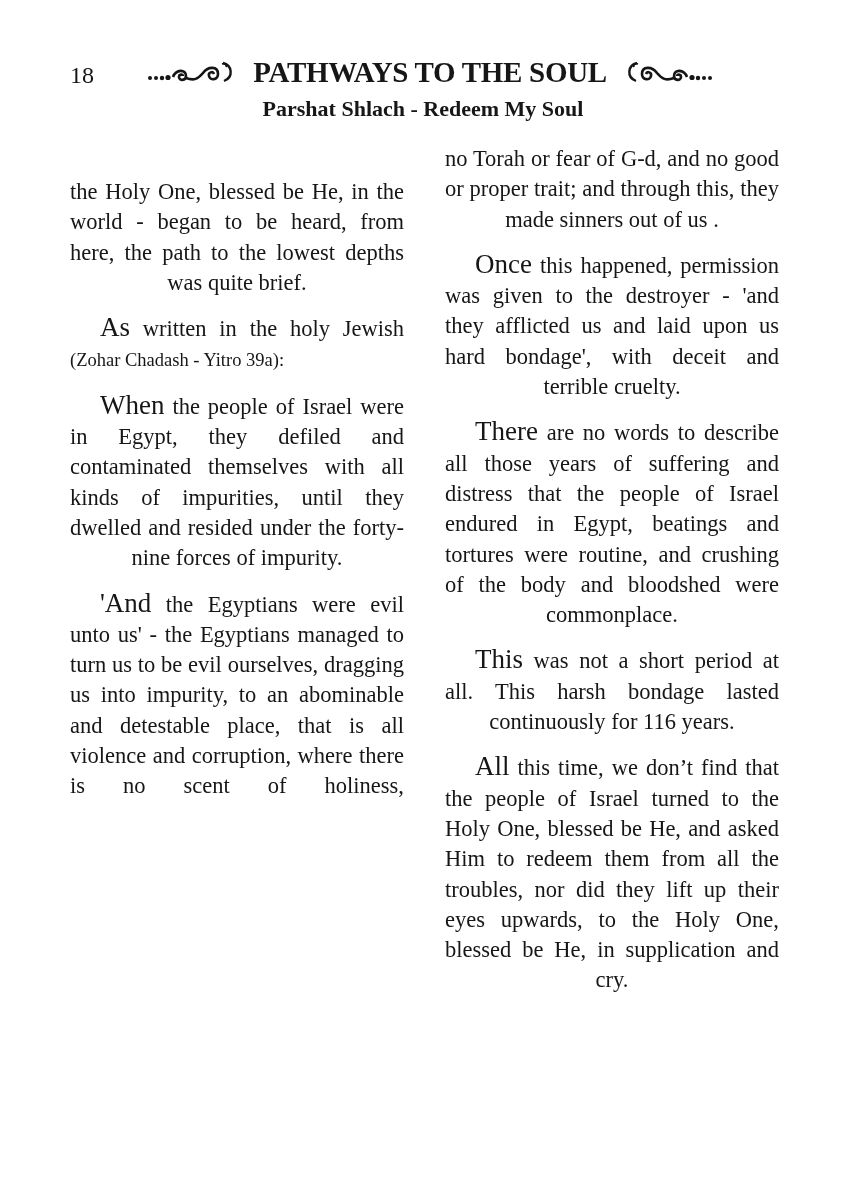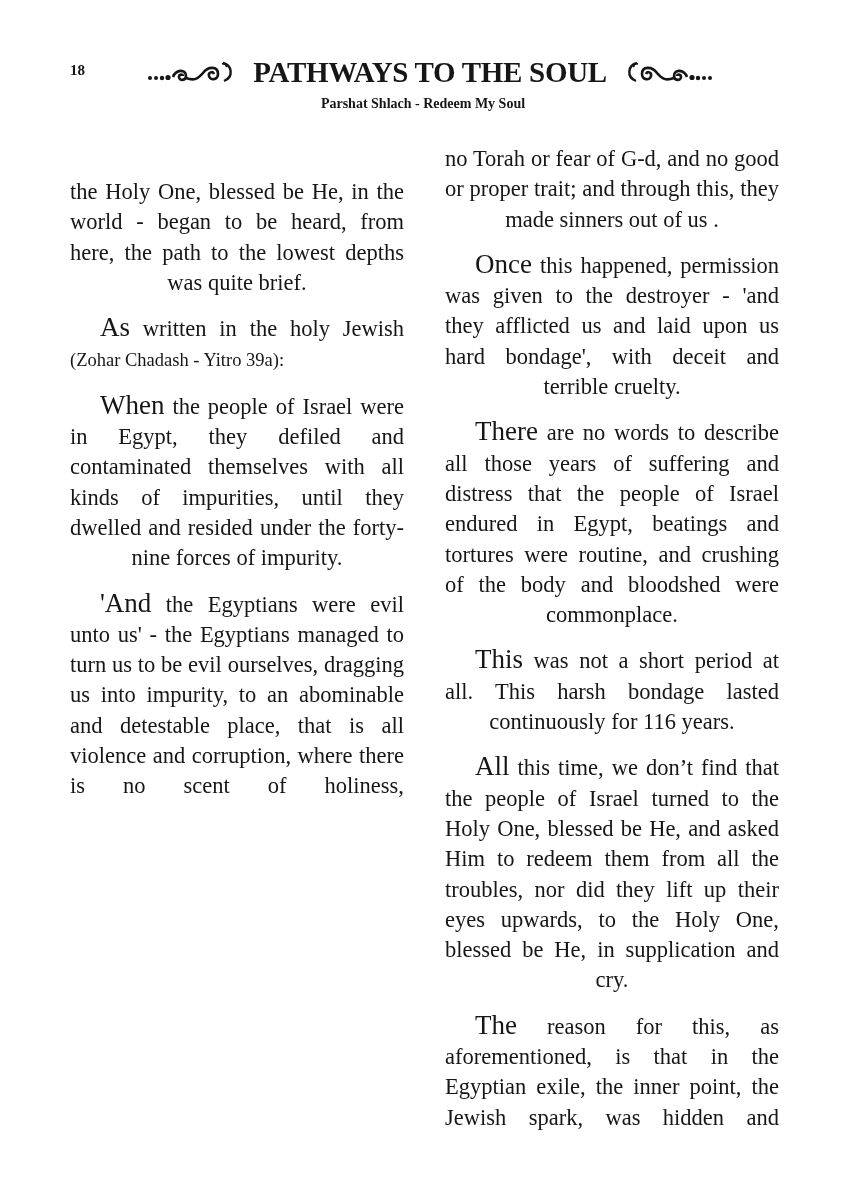--- a/index.html
+++ b/index.html
@@ -1,23 +1,23 @@
 <!DOCTYPE html>
 <html><head>
   <meta charset="utf-8">
   <style>
     html, body { margin: 0; padding: 0; background: #ffffff; }
     body { width: 846px; height: 1200px; position: relative; overflow: hidden; color: #161616; font-family: "Liberation Serif", serif; }
     .header { position: absolute; top: 52px; left: 0; width: 846px; height: 40px; }
-    .page-number { position: absolute; left: 70px; top: 10px; font-size: 15px; font-weight: bold; }
+    .page-number { position: absolute; left: 70px; top: 10px; font-size: 24px; font-weight: normal; }
     .title-row { position: absolute; left: 130px; top: 0; width: 600px; height: 40px; display: flex; align-items: center; justify-content: center; }
     .title { font-size: 29px; font-weight: bold; letter-spacing: -0.3px; white-space: nowrap; margin: 0 15px; }
     .ornament { display: inline-block; width: 92px; height: 26px; }
     .ornament.right { transform: scaleX(-1); }
-    .subtitle { position: absolute; top: 96px; left: 0; width: 846px; text-align: center; font-size: 14px; font-weight: bold; }
+    .subtitle { position: absolute; top: 96px; left: 0; width: 846px; text-align: center; font-size: 22px; font-weight: bold; }
     .column { position: absolute; top: 144px; width: 334px; font-size: 22.5px; line-height: 30.3px; }
     .col-left { left: 70px; margin-top: 33px; }
     .col-right { left: 445px; }
     .para { margin: 0 0 14px 0; text-align: justify; text-align-last: center; hyphens: none; }
     .para.cont { text-indent: 0; }
     .para .lead { font-size: 27px; }
     .indent { display: inline-block; width: 30px; }
     .cite { font-size: 18.5px; }
   </style>
 </head>
@@ -58,14 +58,13 @@
   <p class="para"><span class="indent"></span><span class="lead">When</span><span> the people of Israel were in Egypt, they defiled and contaminated themselves with all kinds of impurities, until they dwelled and resided under the forty-nine forces of impurity.</span></p>
   <p class="para" style="text-align-last:justify;"><span class="indent"></span><span class="lead">'And</span><span> the Egyptians were evil unto us' - the Egyptians managed to turn us to be evil ourselves, dragging us into impurity, to an abominable and detestable place, that is all violence and corruption, where there is no scent of holiness,</span></p>
 </div>
 
 <div class="column col-right">
   <p class="para cont"><span>no Torah or fear of G-d, and no good or proper trait; and through this, they made sinners out of us .</span></p>
   <p class="para"><span class="indent"></span><span class="lead">Once</span><span> this happened, permission was given to the destroyer - 'and they afflicted us and laid upon us hard bondage', with deceit and terrible cruelty.</span></p>
   <p class="para"><span class="indent"></span><span class="lead">There</span><span> are no words to describe all those years of suffering and distress that the people of Israel endured in Egypt, beatings and tortures were routine, and crushing of the body and bloodshed were commonplace.</span></p>
   <p class="para"><span class="indent"></span><span class="lead">This</span><span> was not a short period at all. This harsh bondage lasted continuously for 116 years.</span></p>
   <p class="para"><span class="indent"></span><span class="lead">All</span><span> this time, we don’t find that the people of Israel turned to the Holy One, blessed be He, and asked Him to redeem them from all the troubles, nor did they lift up their eyes upwards, to the Holy One, blessed be He, in supplication and cry.</span></p>
-  <p class="para" style="text-align-last:justify;"><span class="indent"></span><span class="lead">The</span><span> reason for this, as aforementioned, is that in the Egyptian exile, the inner point, the Jewish spark, was hidden and</span></p>
 </div>
 
 </body></html>

